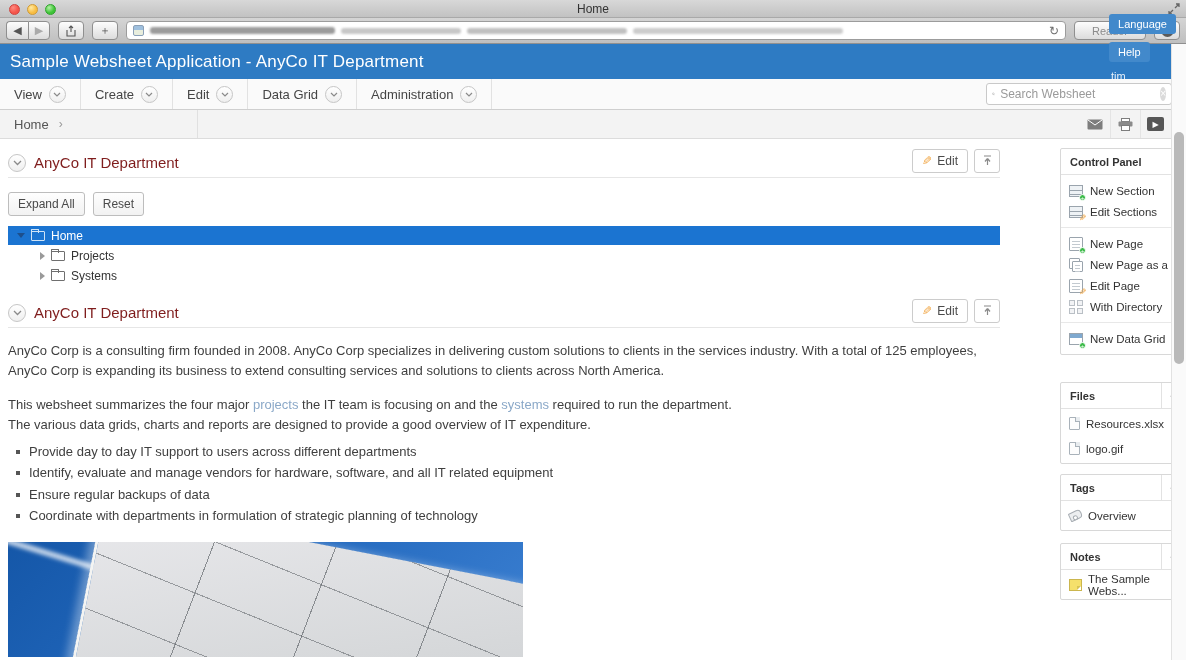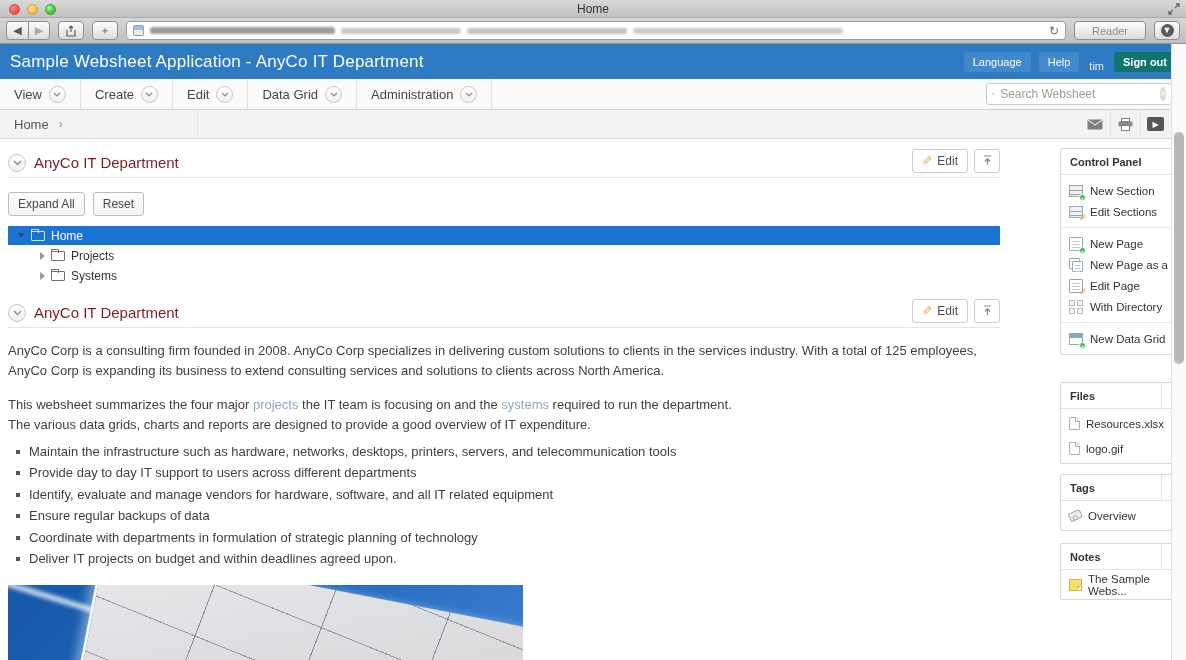--- a/index.html
+++ b/index.html
@@ -42,21 +42,21 @@
   .reload { position:absolute; right:6px; color:#6d6d6d; font-size:12px; }
   .reader-btn { width:72px; color:#8b8b8b; }
   .dl-btn { width:26px; }
   .dl-circle { width:13px; height:13px; border-radius:50%; background:#5a5a5a; color:#fff;
     font-size:9px; line-height:13px; text-align:center; }
 
   
   .appheader { position:absolute; top:44px; left:0; right:0; height:35px; background:#2e7bc3;
     display:flex; align-items:center; padding:0 10px; }
   .app-title { color:#fff; font-size:17px; letter-spacing:.2px; }
-  .hdr-right { margin-left:auto; display:flex; align-items:flex-end; gap:8px; }
+  .hdr-right { margin-left:auto; display:flex; align-items:flex-start; gap:8px;flex-direction:column; }
   .hdr-btn { background:#4289cb; color:#fff; font-size:11px; padding:4px 9px; border-radius:3px; }
   .hdr-user { color:#e8f1fa; font-size:11px; padding:0 2px; }
   .hdr-signout { background:#0f766e; font-weight:bold; }
 
   
   .menubar { position:absolute; top:79px; left:0; right:0; height:31px; background:#fafafa;
     border-bottom:1px solid #cfcfcf; display:flex; align-items:stretch; }
   .menu-item { display:flex; align-items:center; gap:7px; padding:0 14px;
     border-right:1px solid #e2e2e2; font-size:13px; color:#454545; }
   .chev-circle { width:17px; height:17px; border-radius:50%; border:1px solid #c6c6c6;
@@ -394,26 +394,24 @@
 
       <p class="para">AnyCo Corp is a consulting firm founded in 2008. AnyCo Corp specializes in delivering custom solutions to clients in the services industry. With a total of 125 employees, AnyCo Corp is expanding its business to extend consulting services and solutions to clients across North America.</p>
 
       <p class="para" style="margin-top:14px;">
         <span>This websheet summarizes the four major </span><a href="#">projects</a><span> the IT team is focusing on and the </span><a href="#">systems</a><span> required to run the department.</span><br>
         <span>The various data grids, charts and reports are designed to provide a good overview of IT expenditure.</span>
       </p>
 
 
       <ul class="bullets">
-        <li>Maintain the infrastructure such as hardware, networks, desktops, printers, servers, and telecommunication tools</li>
         <li>Provide day to day IT support to users across different departments</li>
         <li>Identify, evaluate and manage vendors for hardware, software, and all IT related equipment</li>
         <li>Ensure regular backups of data</li>
         <li>Coordinate with departments in formulation of strategic planning of technology</li>
-        <li>Deliver IT projects on budget and within deadlines agreed upon.</li>
       </ul>
 
       <div class="photo">
         <span class="contrail"></span>
         <span class="cloud"></span>
         <span class="building"></span>
       </div>
     </div>
 
     <div class="sidebar">

